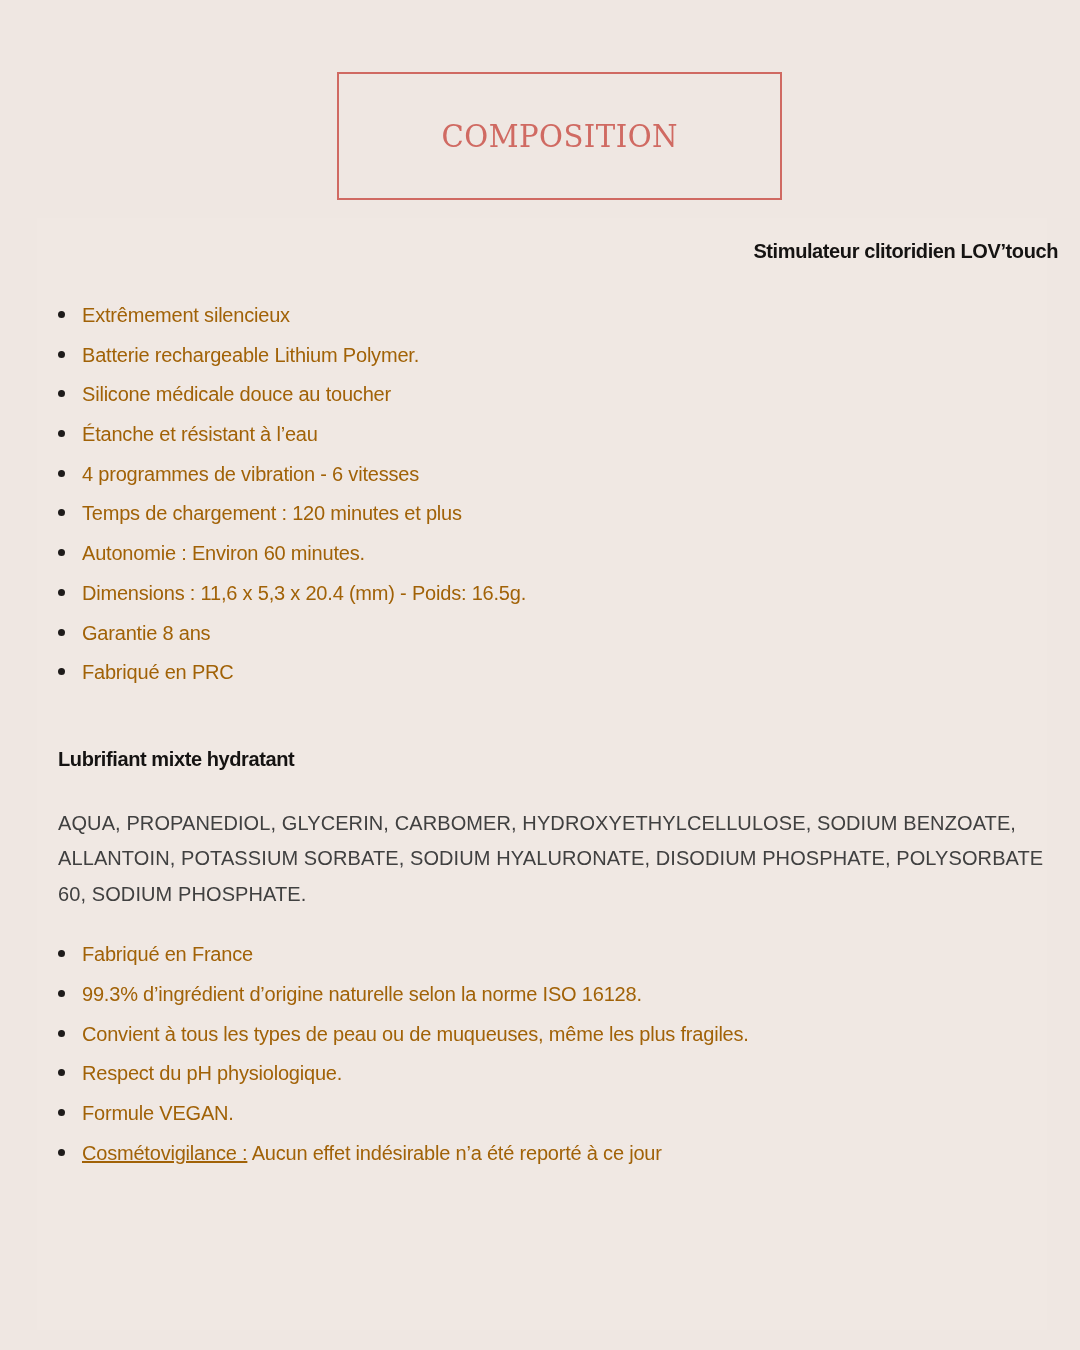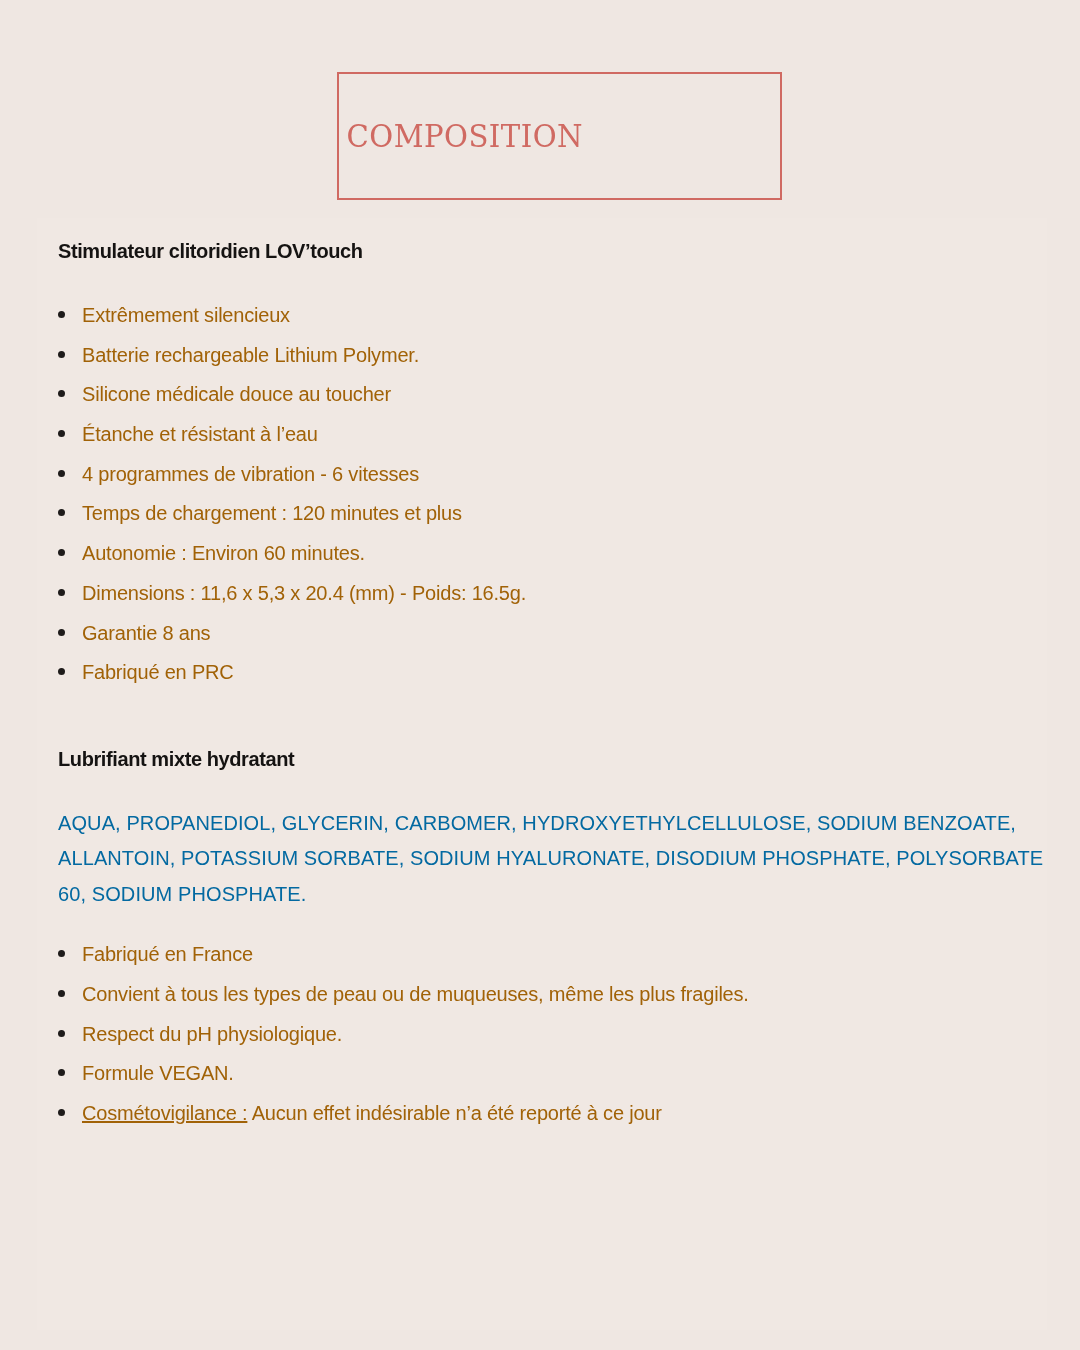--- a/index.html
+++ b/index.html
@@ -10,21 +10,21 @@
       overflow: hidden;
       font-family: "Liberation Sans", sans-serif;
       color: #1e1b1a;
     }
     .title-box {
       position: absolute;
       left: 337px; top: 72px;
       width: 441px; height: 124px;
       border: 2px solid #d06a62;
       box-sizing: content-box;
-      display: flex; align-items: center; 
+      display: flex; align-items: center; justify-content: center;
     }
     .title-box h1 {
       margin: 0;
       font-family: "DejaVu Serif", serif;
       font-weight: normal;
       font-size: 31px;
       letter-spacing: 0.5px;
       color: #d06a62;
       transform: scaleX(0.94);
     }
@@ -60,28 +60,28 @@
       color: #a16207;
       letter-spacing: -0.2px;
     }
     ul.features li .bullet {
       position: absolute;
       left: 0px; top: 16px;
       width: 7px; height: 7px;
       border-radius: 50%;
       background: #1e1b1a;
     }
-    .s1-title { margin-top: 0; }
+    .s1-title { margin-top: 0; text-align: right; }
     .s1-list { margin-top: 29px !important; }
     .s2-title { margin-top: 52px; }
     .ingredients {
       margin: 32px 0 0 0;
       font-size: 20px;
       line-height: 35.5px;
-      color: #0369a1;
+      color: #404040;
       letter-spacing: 0.1px;
       width: 1000px;
     }
     .s2-list { margin-top: 22px !important; }
     .u { text-decoration: underline; }
   </style>
 </head>
 <body>
 
 <div class="panel"></div>
@@ -102,18 +102,19 @@
     <li><span class="bullet"></span><span>Autonomie : Environ 60 minutes.</span></li>
     <li><span class="bullet"></span><span>Dimensions : 11,6 x 5,3 x 20.4 (mm) - Poids: 16.5g.</span></li>
     <li><span class="bullet"></span><span>Garantie 8 ans</span></li>
     <li><span class="bullet"></span><span>Fabriqué en PRC</span></li>
   </ul>
 
   <h2 class="section-title s2-title">Lubrifiant mixte hydratant</h2>
   <p class="ingredients">AQUA, PROPANEDIOL, GLYCERIN, CARBOMER, HYDROXYETHYLCELLULOSE, SODIUM BENZOATE, ALLANTOIN, POTASSIUM SORBATE, SODIUM HYALURONATE, DISODIUM PHOSPHATE, POLYSORBATE 60, SODIUM PHOSPHATE.</p>
   <ul class="features s2-list">
     <li><span class="bullet"></span><span>Fabriqué en France</span></li>
+    <li><span class="bullet"></span><span>99.3% d’ingrédient d’origine naturelle selon la norme ISO 16128.</span></li>
     <li><span class="bullet"></span><span>Convient à tous les types de peau ou de muqueuses, même les plus fragiles.</span></li>
     <li><span class="bullet"></span><span>Respect du pH physiologique.</span></li>
     <li><span class="bullet"></span><span>Formule VEGAN.</span></li>
     <li><span class="bullet"></span><span class="u">Cosmétovigilance :</span><span> Aucun effet indésirable n’a été reporté à ce jour</span></li>
   </ul>
 </div>
 
 </body></html>

